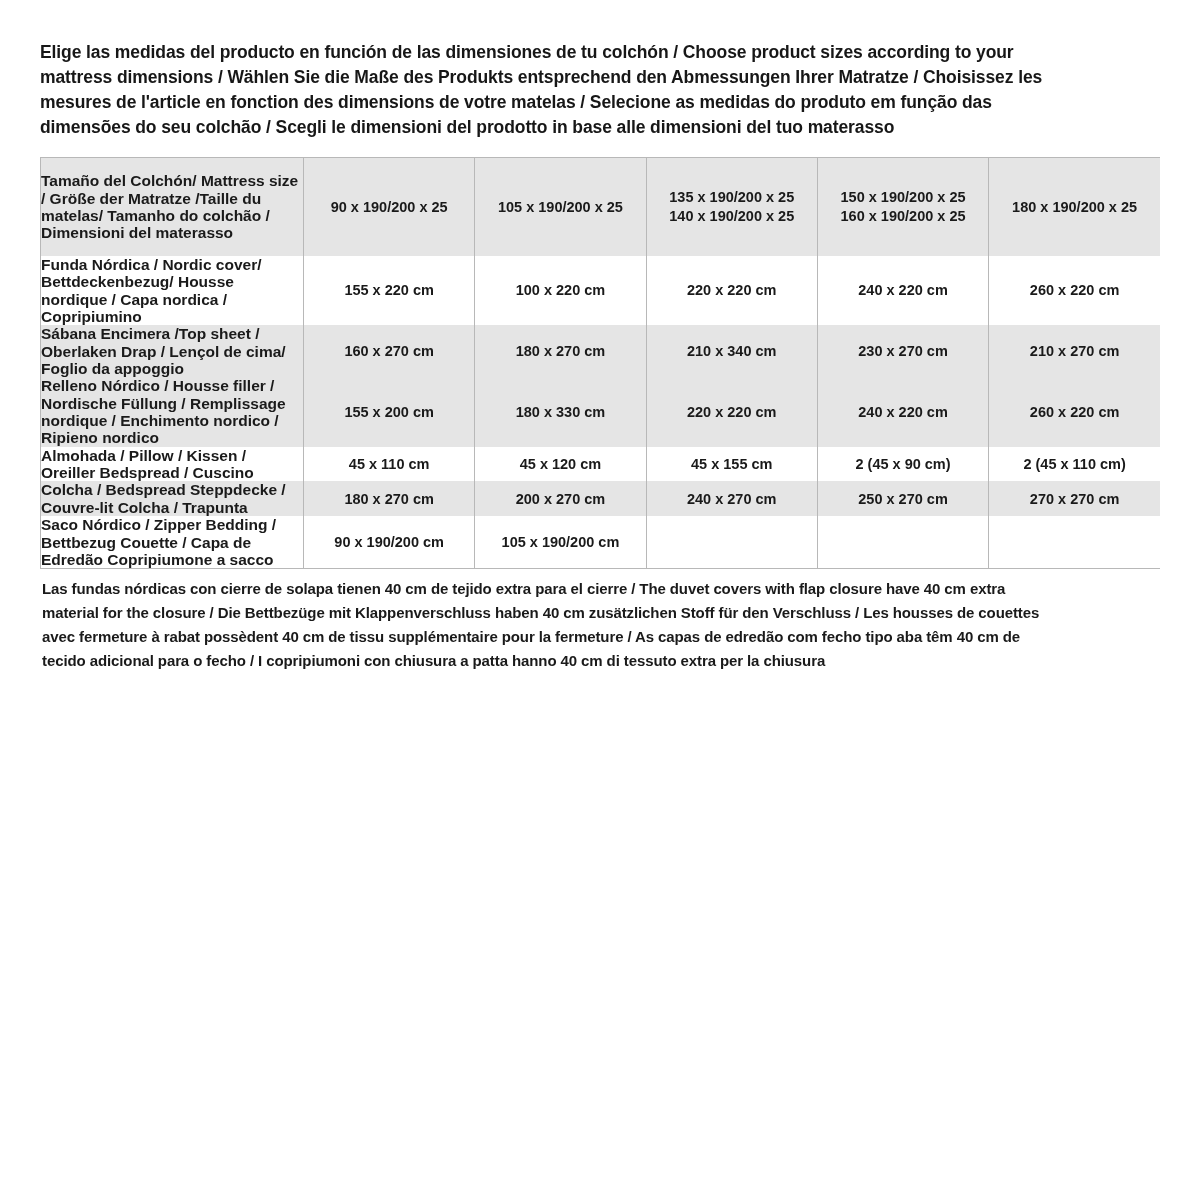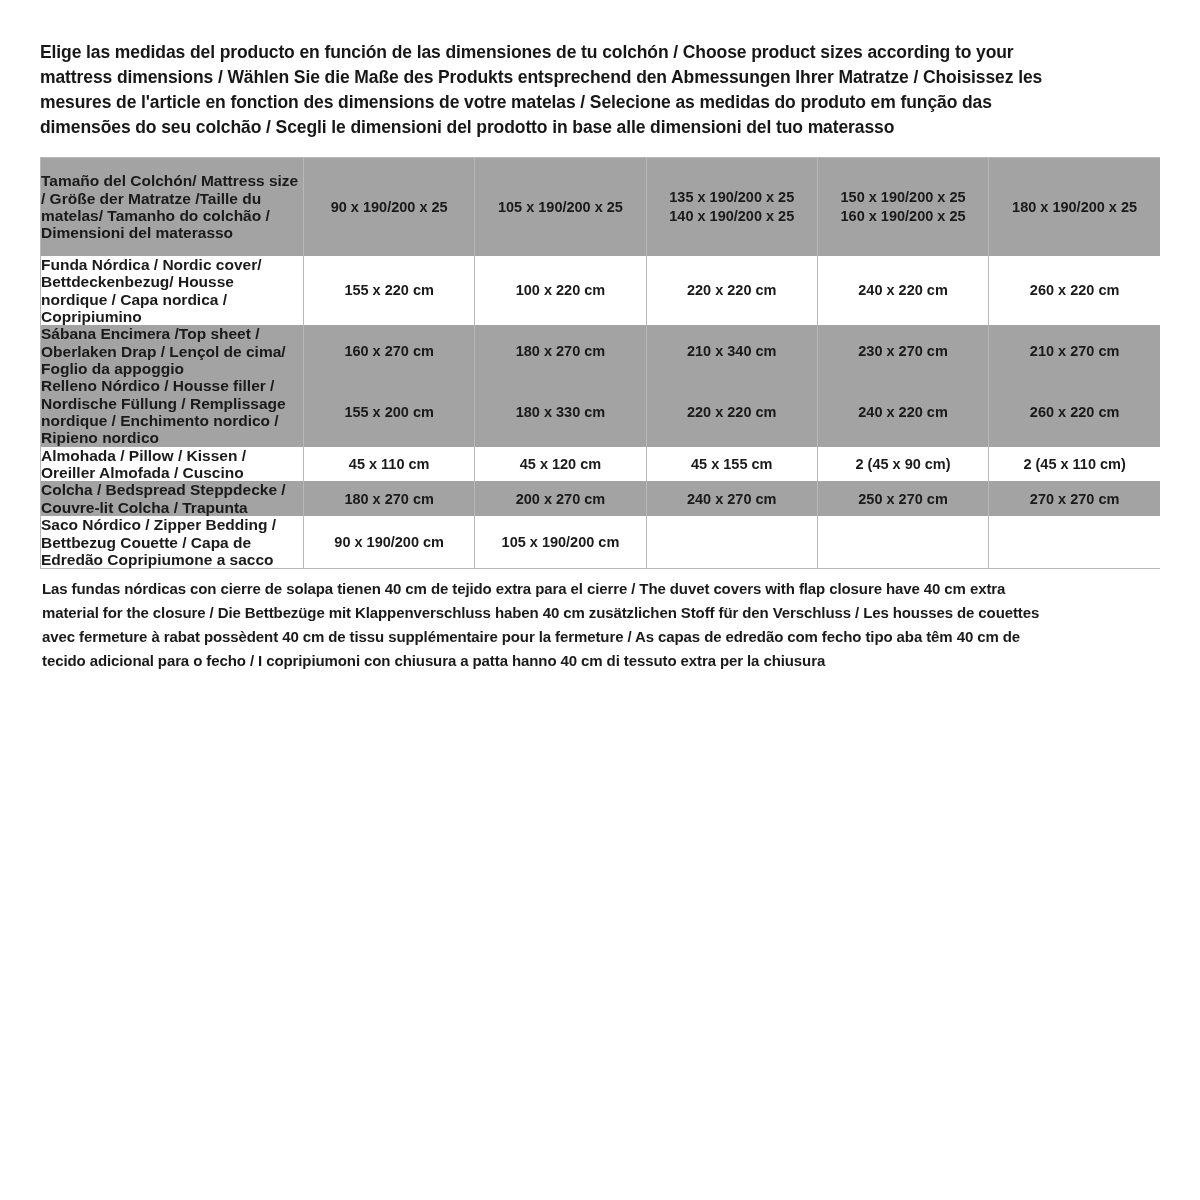--- a/index.html
+++ b/index.html
@@ -37,21 +37,21 @@
     border-top: 1px solid #b8b8b8;
     border-bottom: 1px solid #b8b8b8;
   }
   table.size-table td {
     border-left: 1px solid #b8b8b8;
     border-right: 1px solid #b8b8b8;
     vertical-align: middle;
     padding: 0;
   }
   table.size-table tr.shaded td {
-    background: #a3a3a3;
+    background: #e5e5e5;
   }
   table.size-table tr.plain td {
     background: #ffffff;
   }
   td.row-label {
     width: 262px;
     border-left: none;
     padding: 12px 6px 12px 16px;
     font-size: 15.5px;
     font-weight: bold;
@@ -145,21 +145,21 @@
       <tr class="shaded">
         <td class="row-label">Relleno Nórdico / Housse filler / Nordische Füllung / Remplissage nordique / Enchimento nordico / Ripieno nordico</td>
         <td class="val">155 x 200 cm</td>
         <td class="val">180 x 330 cm</td>
         <td class="val">220 x 220 cm</td>
         <td class="val">240 x 220 cm</td>
         <td class="val last">260 x 220 cm</td>
       </tr>
 
       <tr class="plain">
-        <td class="row-label">Almohada  / Pillow / Kissen / Oreiller Almofada / Cuscino</td>
+        <td class="row-label">Almohada  / Pillow / Kissen / Oreiller Bedspread / Cuscino</td>
         <td class="val">45 x 110 cm</td>
         <td class="val">45 x 120 cm</td>
         <td class="val">45 x 155 cm</td>
         <td class="val">2 (45 x 90 cm)</td>
         <td class="val last">2 (45 x 110 cm)</td>
       </tr>
 
       <tr class="shaded">
         <td class="row-label">Colcha / Bedspread Steppdecke / Couvre-lit Colcha / Trapunta</td>
         <td class="val">180 x 270 cm</td>

